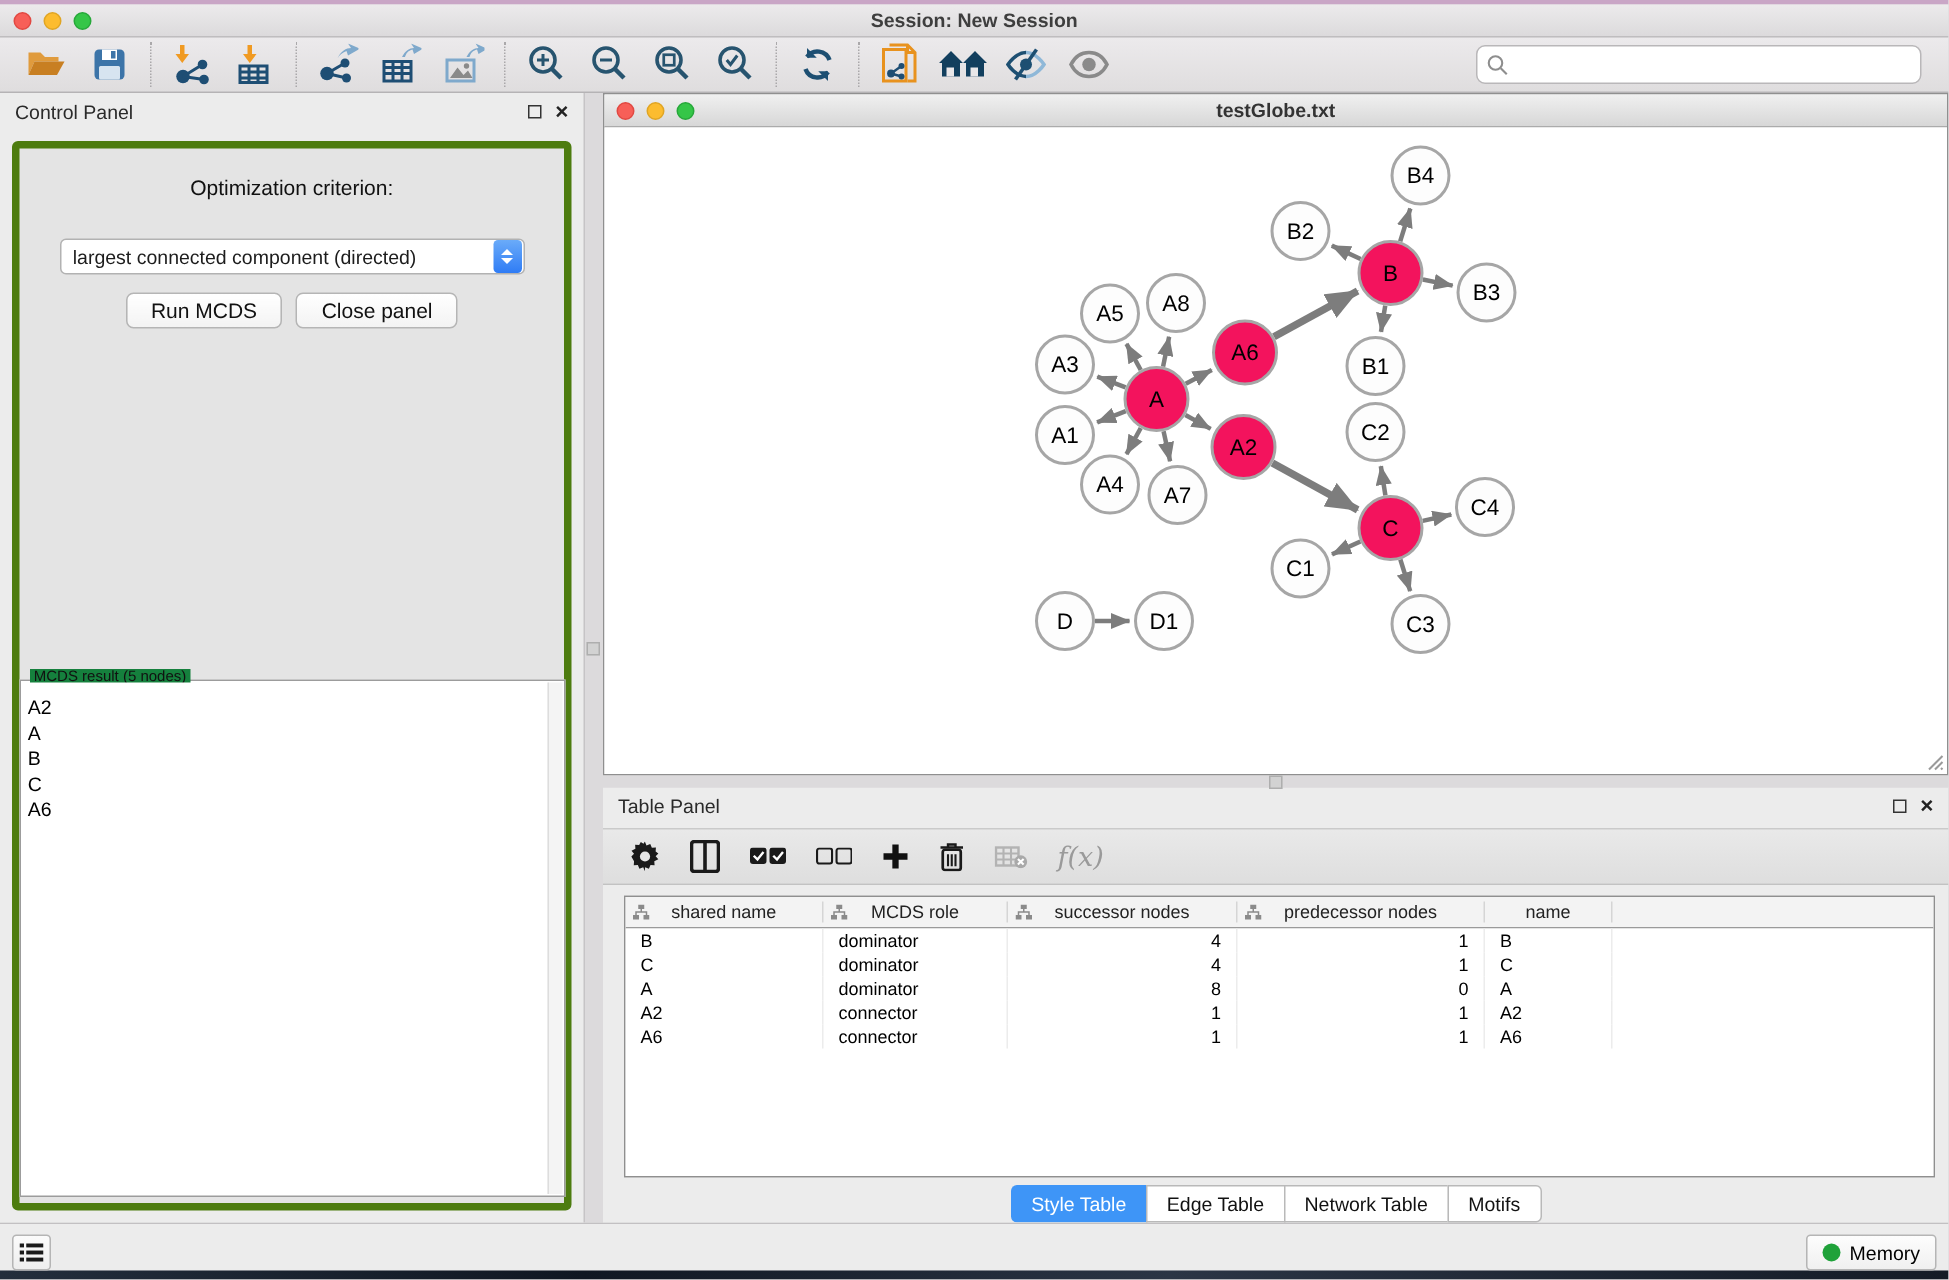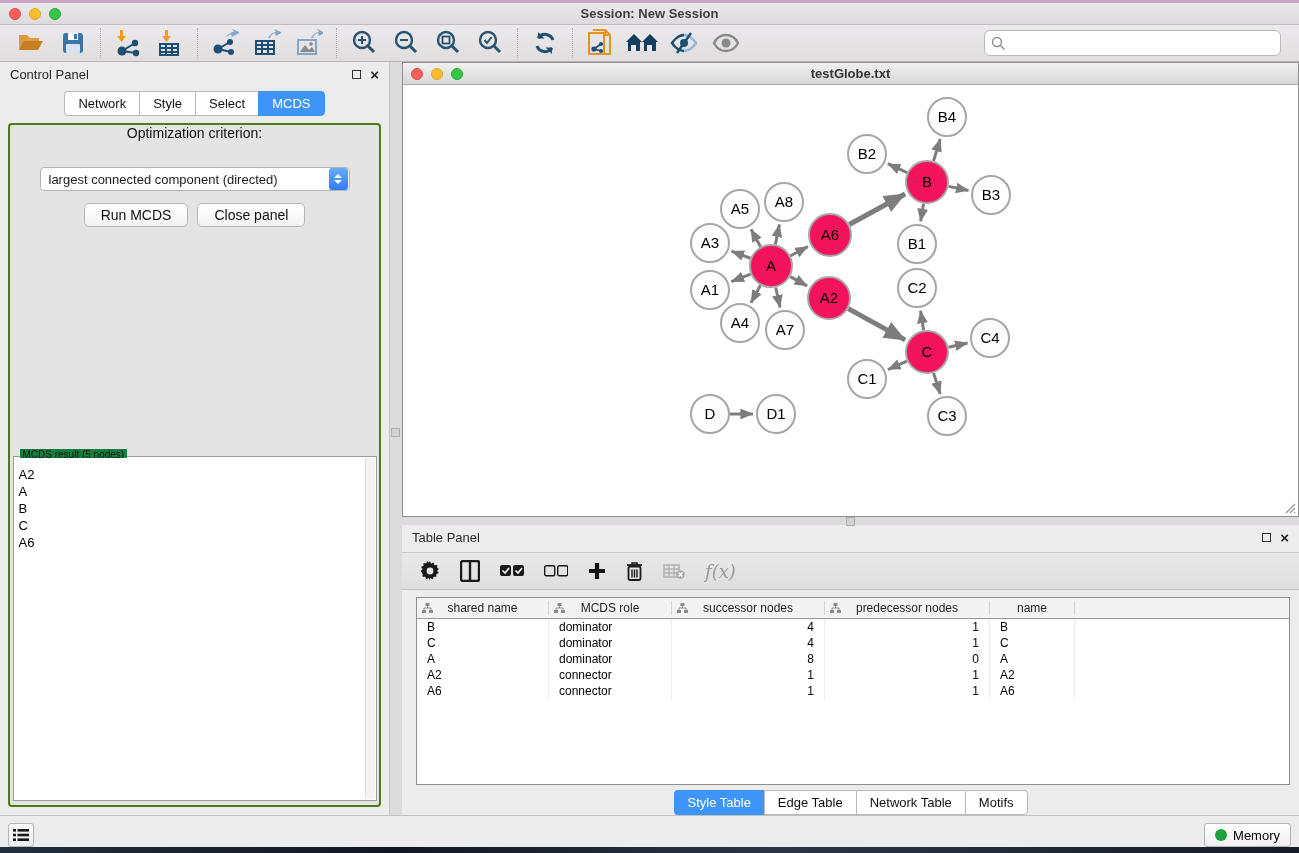--- a/index.html
+++ b/index.html
@@ -34,21 +34,21 @@
   .panel-head { height:25px; display:flex; align-items:center; padding:0 10px; }
   .panel-head .ph-title { font-size:13px; color:#2a2a2a; }
   .ph-icons { margin-left:auto; display:flex; align-items:center; gap:9px; }
   .float-box { width:9px; height:9px; border:1.5px solid #333; display:inline-block; }
   .close-x { font-size:15px; font-weight:900; color:#222; line-height:10px; }
   .cp-tabs { display:flex; justify-content:center; margin-top:4px; }
   .tab { padding:4px 13px; font-size:13px; background:#fff; border:1px solid #b9b9b9; border-right:none; color:#111; cursor:pointer; }
   .tab:first-child { border-radius:4px 0 0 4px; }
   .tab:last-child { border-right:1px solid #b9b9b9; border-radius:0 4px 4px 0; }
   .tab.sel { background:#3e95f7; border-color:#3e95f7; color:#fff; }
-  .cp-body { flex:1; margin:7px 8px 8px 8px; background:#e4e4e4; border:2px solid #4d7c0f; border-radius:4px; display:flex; flex-direction:column; align-items:center; }
+  .cp-body { flex:1; margin:7px 8px 8px 8px; background:#e4e4e4; border:5px solid #4d7c0f; border-radius:4px; display:flex; flex-direction:column; align-items:center; padding-top:18px; }
   .opt-label { font-size:14px; color:#111; }
   .criterion { margin-top:26px; width:310px; height:24px; background:#fff; border:1px solid #b2b2b2; border-radius:4px; display:flex; align-items:center; cursor:pointer; }
   .criterion .val { flex:1; padding-left:8px; font-size:13px; white-space:nowrap; }
   .stepper { width:19px; height:22px; margin-right:1px; background:linear-gradient(#6aabf9,#2f7cf5); border-radius:3px; display:flex; flex-direction:column; align-items:center; justify-content:center; gap:2px; }
   .arr-up { width:0; height:0; border-left:4px solid transparent; border-right:4px solid transparent; border-bottom:4px solid #fff; }
   .arr-dn { width:0; height:0; border-left:4px solid transparent; border-right:4px solid transparent; border-top:4px solid #fff; }
   .btn-row { margin-top:12px; display:flex; gap:9px; }
   .push-btn { background:linear-gradient(#ffffff,#f3f3f3); border:1px solid #b5b5b5; border-radius:5px; padding:3px 16px; font-size:14px; font-family:"Liberation Sans",sans-serif; color:#111; cursor:pointer; }
   .cp-spacer { flex:1; }
   .result-group { width:364px; height:345px; border:1px solid #9c9c9c; position:relative; margin-bottom:4px; background:#fff; }
@@ -251,26 +251,20 @@
 <div class="main">
 
   <div class="control-panel">
     <div class="panel-head">
       <span class="ph-title">Control Panel</span>
       <span class="ph-icons">
         <span class="float-box"></span>
         <span class="close-x">×</span>
       </span>
     </div>
-    <div class="cp-tabs" id="cp-tabs">
-        <span class="tab">Network</span>
-        <span class="tab">Style</span>
-        <span class="tab">Select</span>
-        <span class="tab sel">MCDS</span>
-      </div>
     <div class="cp-body">
       <div class="opt-label">Optimization criterion:</div>
       <div class="criterion">
         <span class="val">largest connected component (directed)</span>
         <span class="stepper">
             <span class="arr-up"></span>
             <span class="arr-dn"></span>
           </span>
       </div>
       <div class="btn-row">

